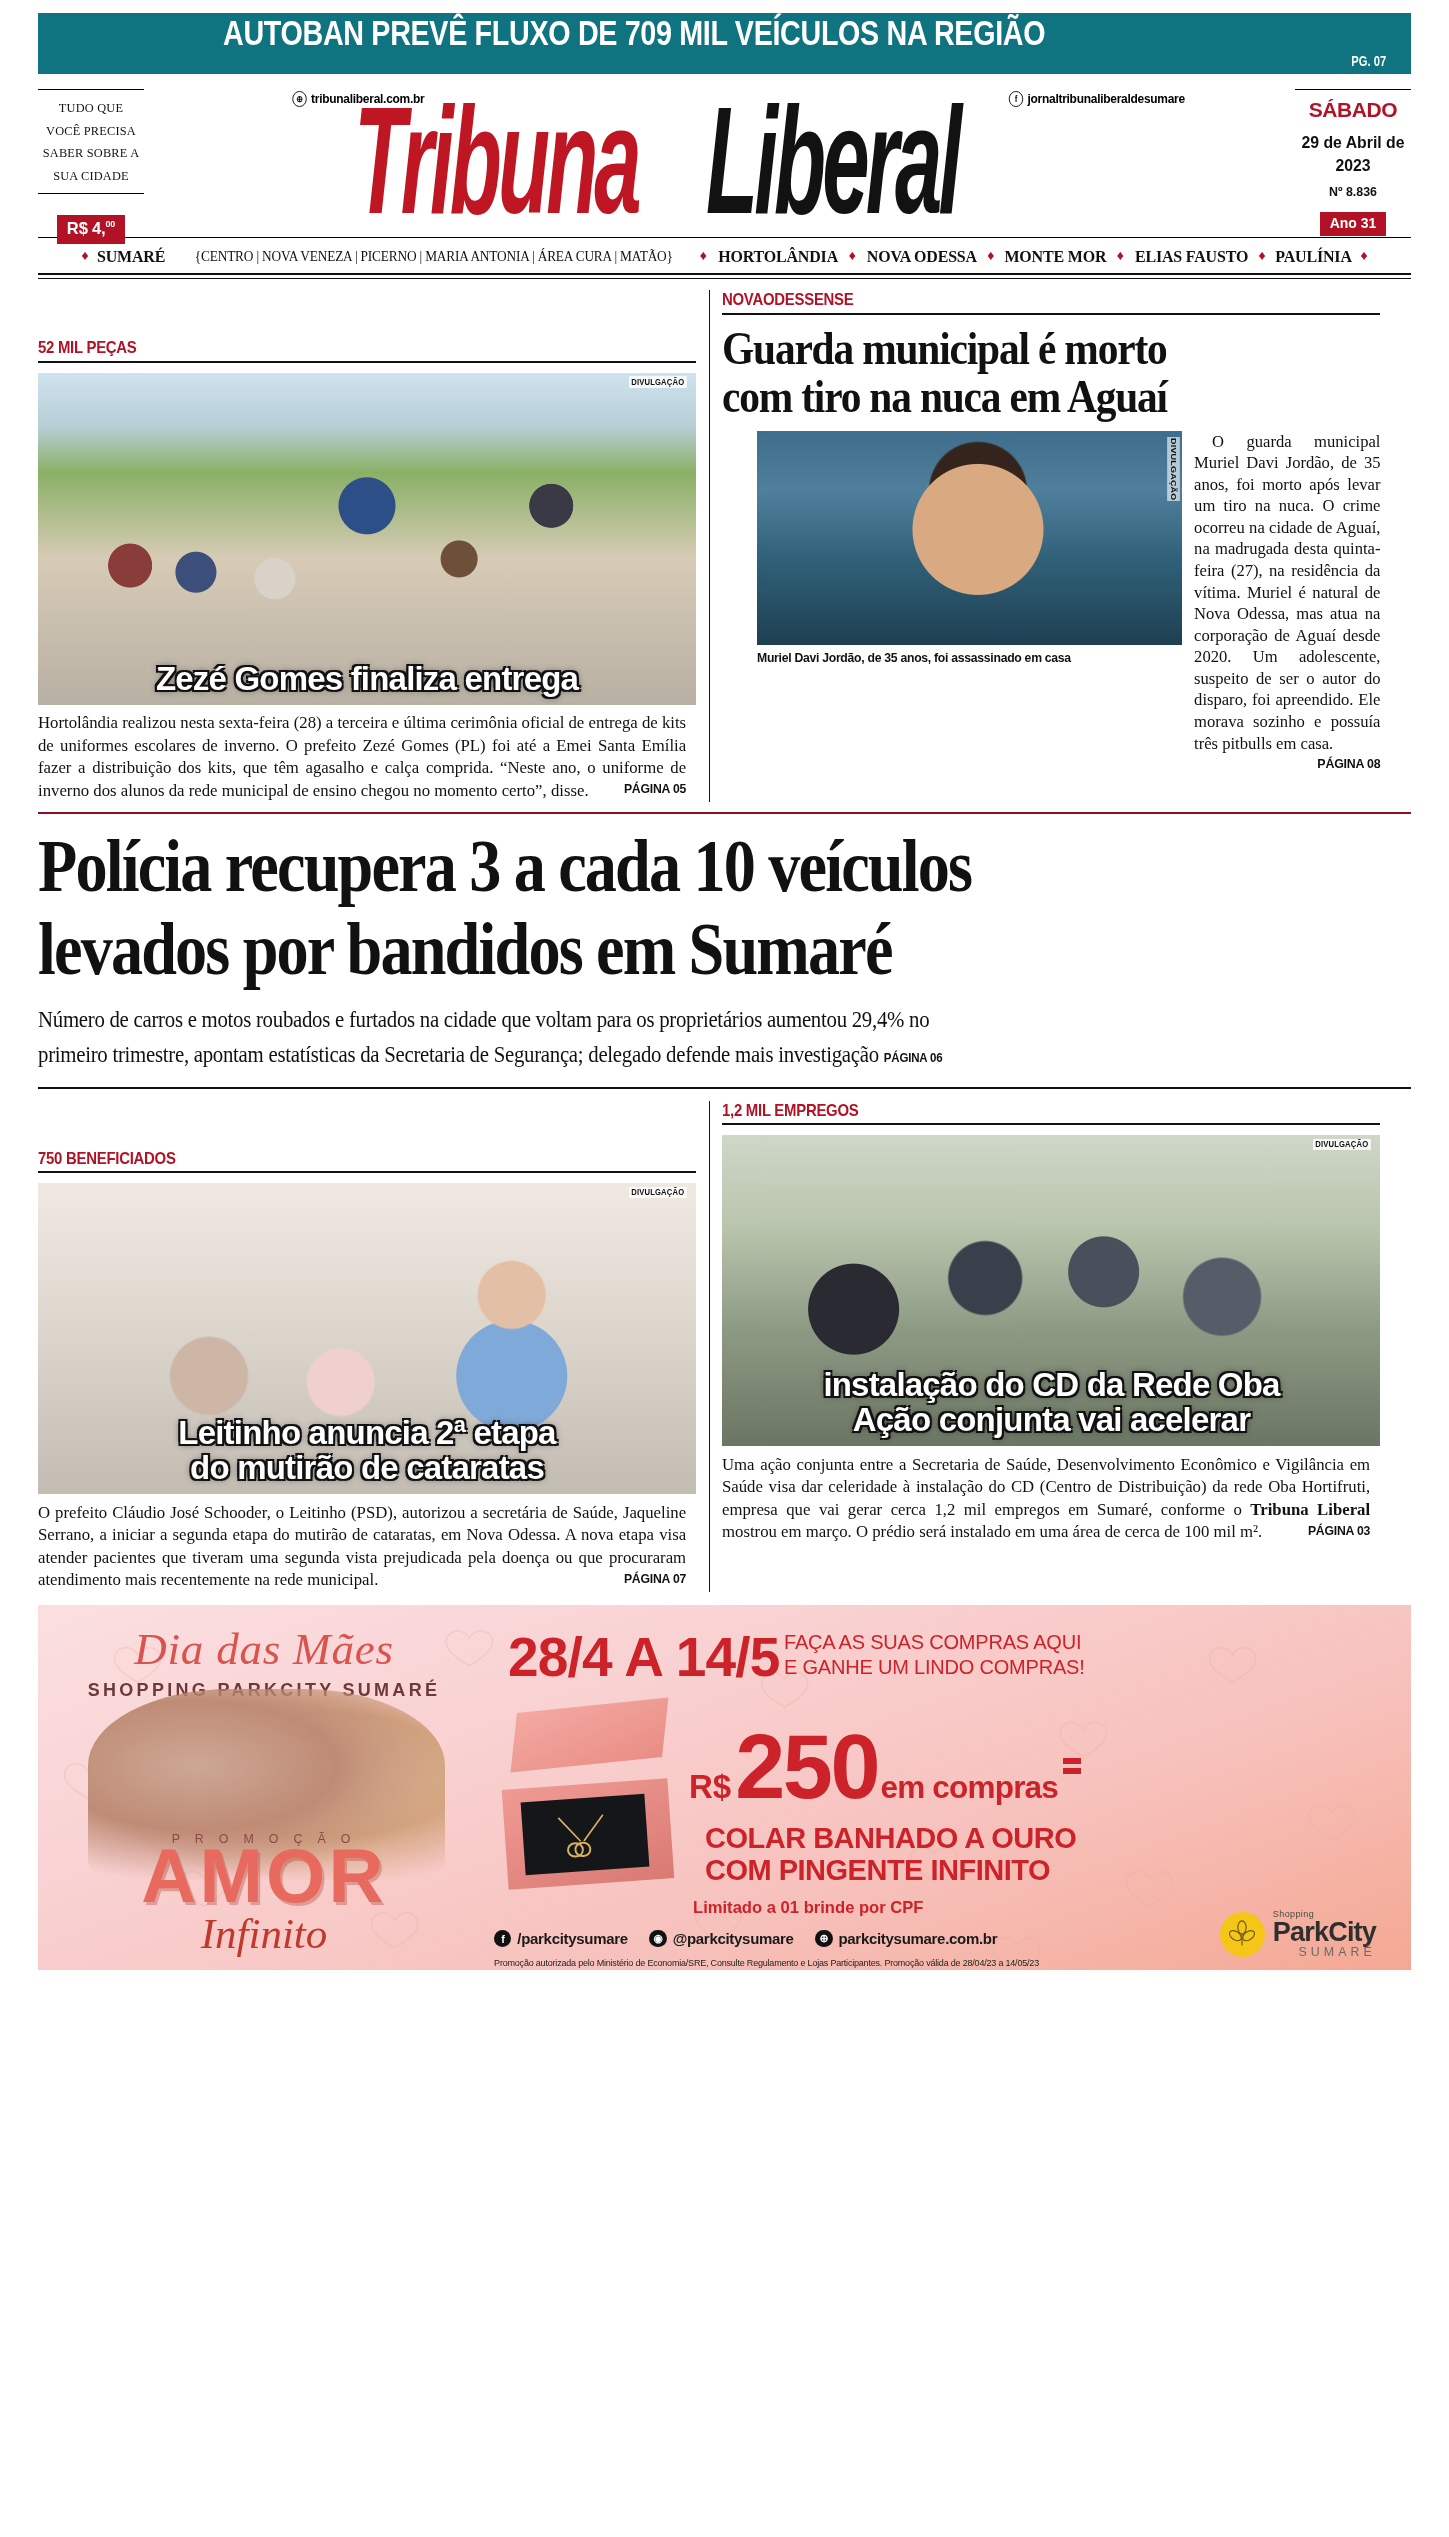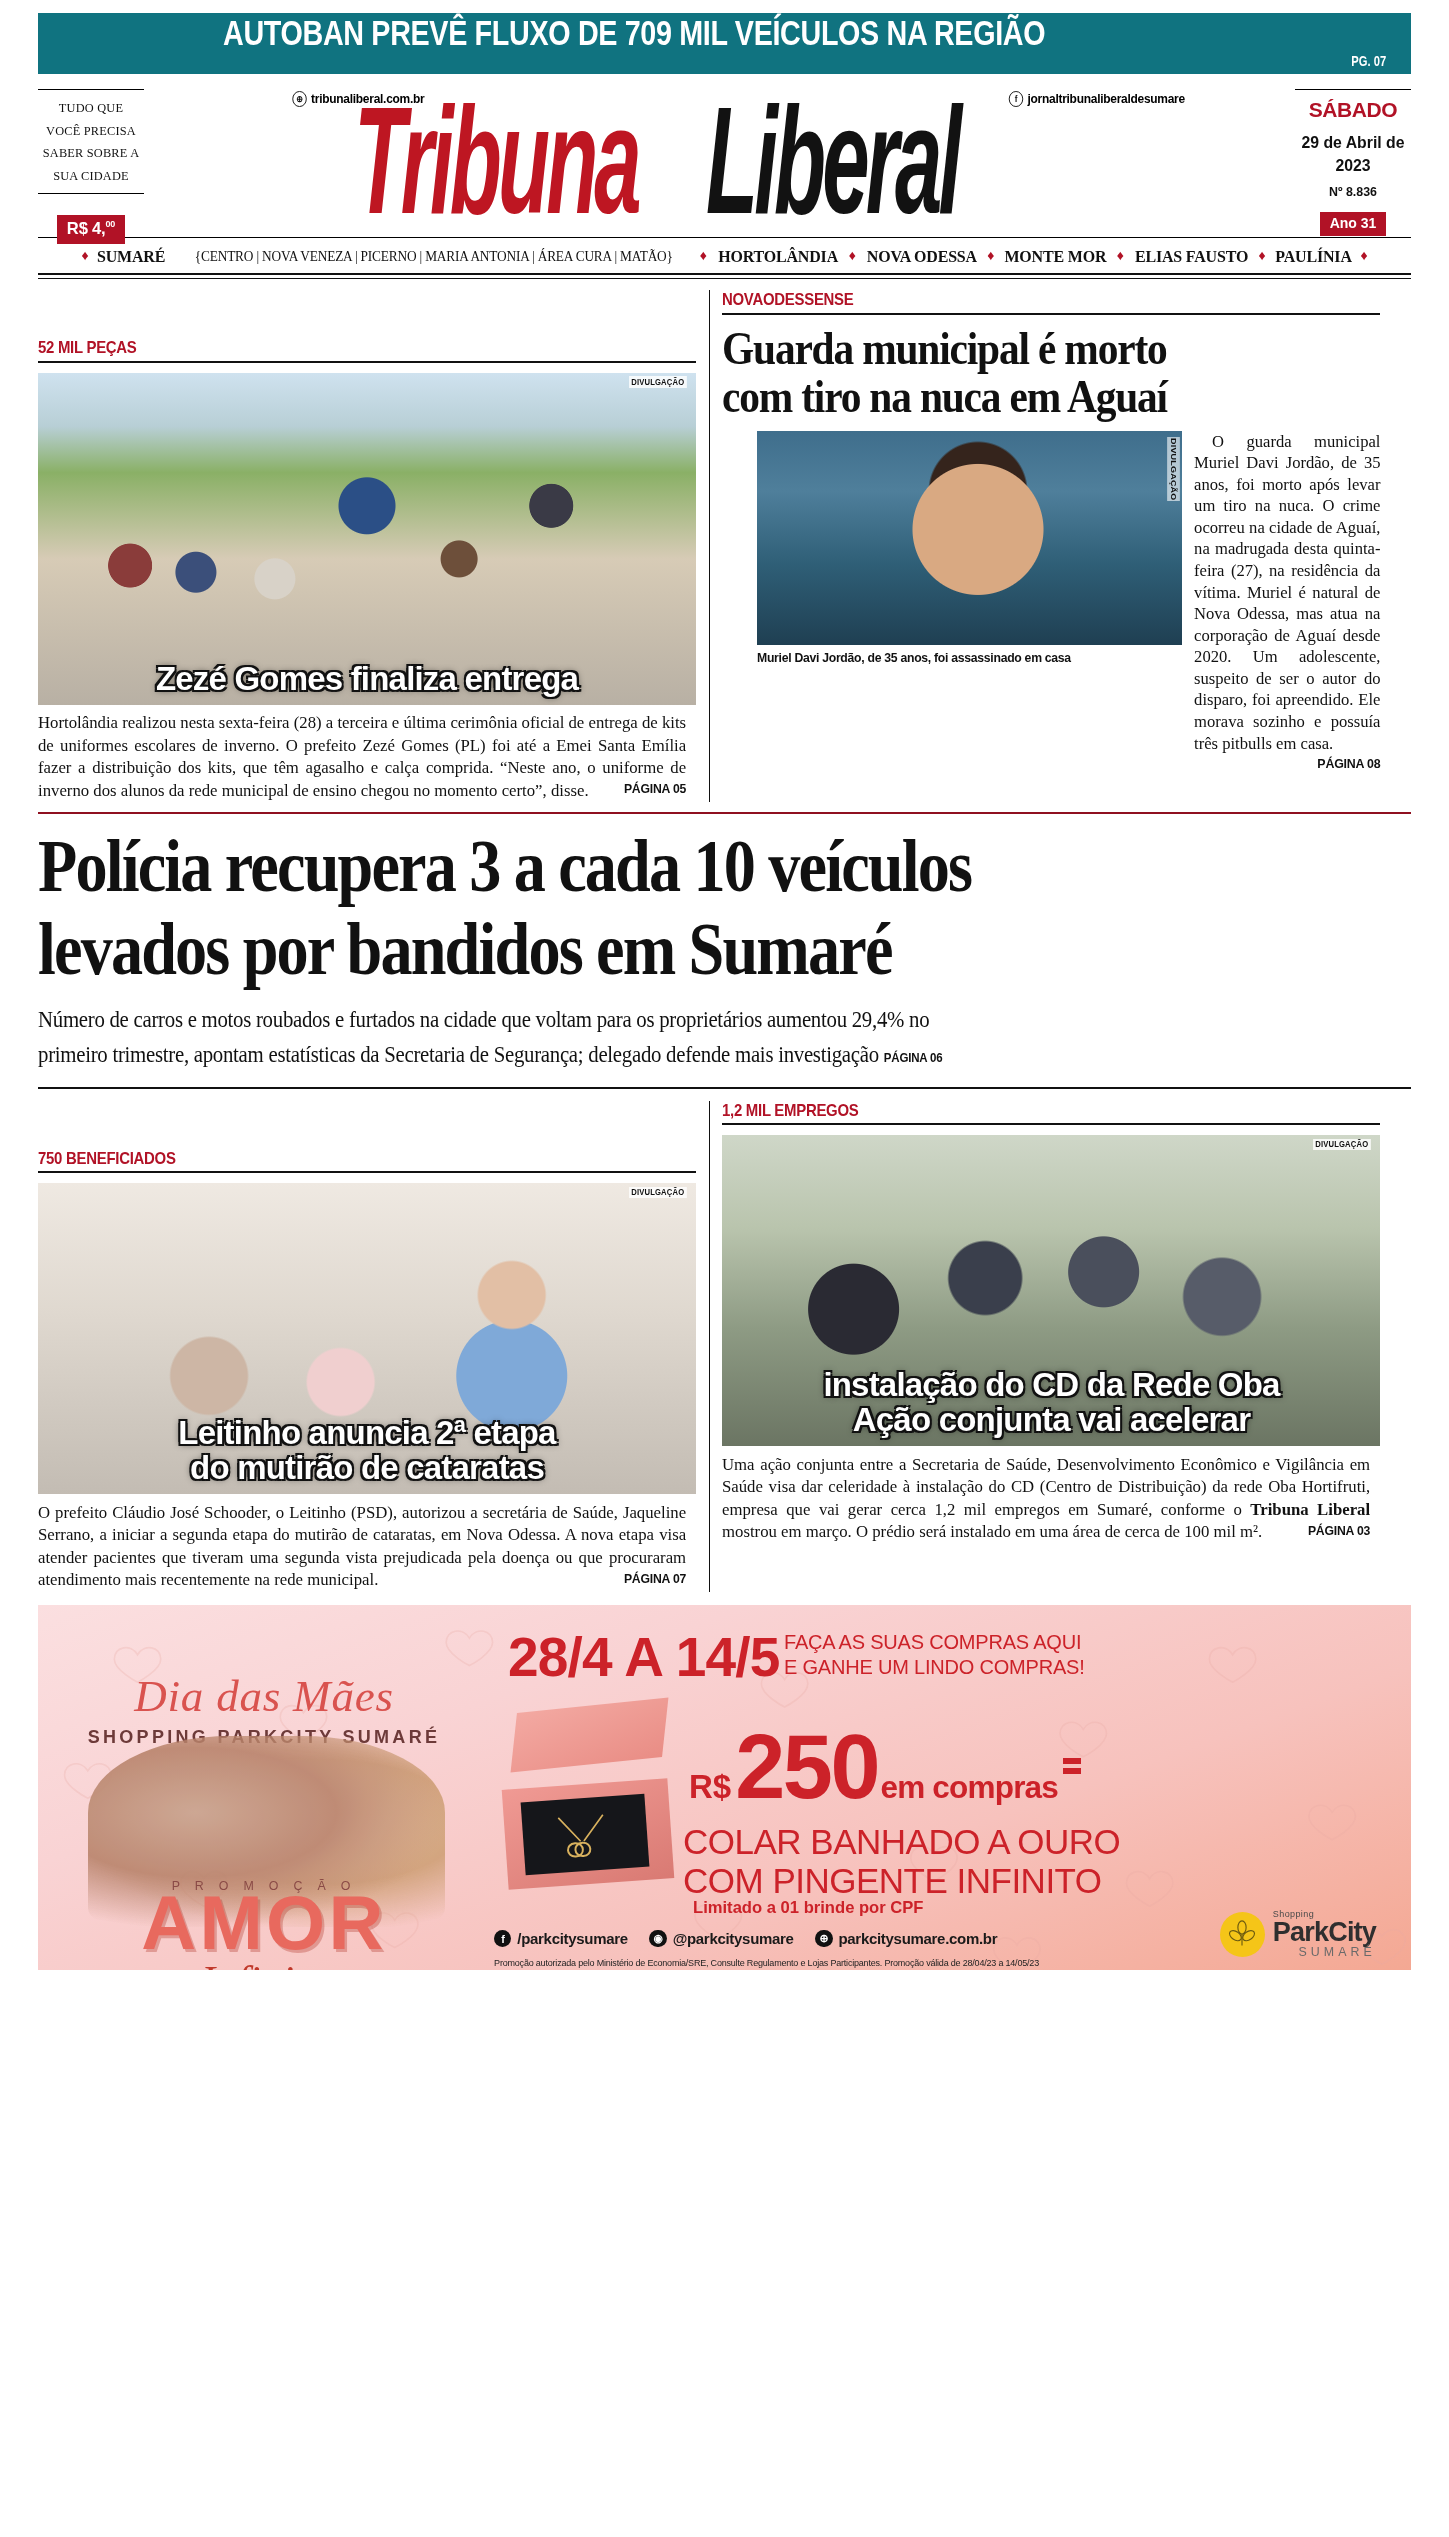--- a/index.html
+++ b/index.html
@@ -353,21 +353,21 @@
 
   
   .ad {
     margin: 13.3px 38px 0 38px;
     height: 365px;
     position: relative;
     overflow: hidden;
     background: linear-gradient(160deg,#fbdfe0 0%, #f9d3d4 30%, #f7c2bd 65%, #f4a893 100%);
   }
   .ad-hearts { position:absolute; inset:0; opacity:.5; }
-  .ad-left { position:absolute; left:0; top:0; width: 452px; height:100%;margin-top:47px; }
+  .ad-left { position:absolute; left:0; top:0; width: 452px; height:100%; }
   .ad-diadas {
     font-family: "Liberation Serif", serif;
     font-style: italic;
     font-size: 45px;
     color: #D9534F;
     text-align: center;
     padding-top: 18px;
     letter-spacing: 0.8px;
   }
   .ad-shopping {
@@ -464,24 +464,24 @@
     color: #CC2229;
     font-family: "Liberation Sans", sans-serif;
     font-weight: bold;
   }
   .ad-rs { font-size: 33px; margin-right: 4.1px; }
   .ad-250 { font-size: 90px; letter-spacing: -2.5px; line-height: .85; }
   .ad-em { font-size: 31.5px; margin-left: 2.5px; letter-spacing: -0.8px;}
   .ad-eqicon { width: 18px; height: 18px; margin-left:5px; position:relative; align-self:center;}
   .ad-eqicon b { display:block; height: 5.8px; background:#CC2229; margin-bottom: 4.1px; }
   .ad-desc {
-    position:absolute; left: 193px; top: 217px;
-    font-family: "Liberation Sans", sans-serif;
-    font-weight: normal;
-    font-size: 35px;
+    position:absolute; left: 215px; top: 217px;
+    font-family: "Liberation Sans", sans-serif;
+    font-weight: bold;
+    font-size: 29px;
     line-height: 1.12;
     color: #CC2229;
     letter-spacing: -0.5px;
   }
   .ad-limit {
     position:absolute; left: 203px; top: 293px;
     font-family: "Liberation Sans", sans-serif;
     font-weight: bold;
     font-size: 16.6px;
     color: #CC2229;

